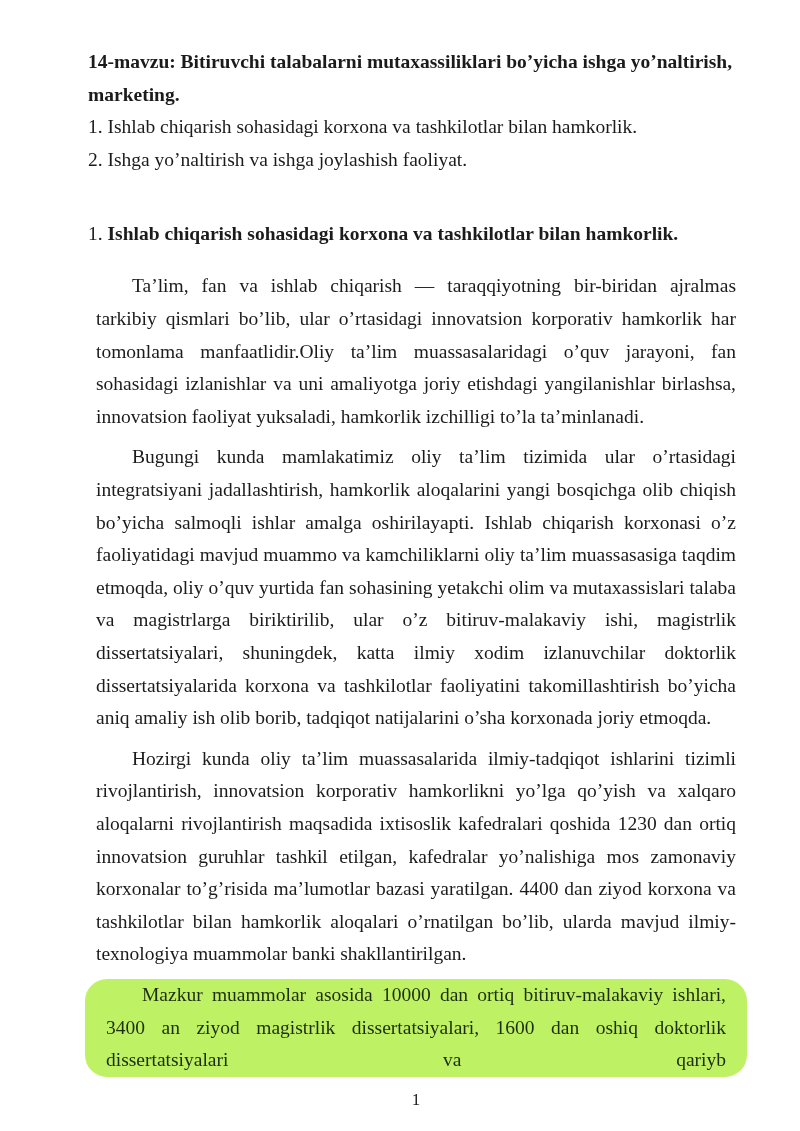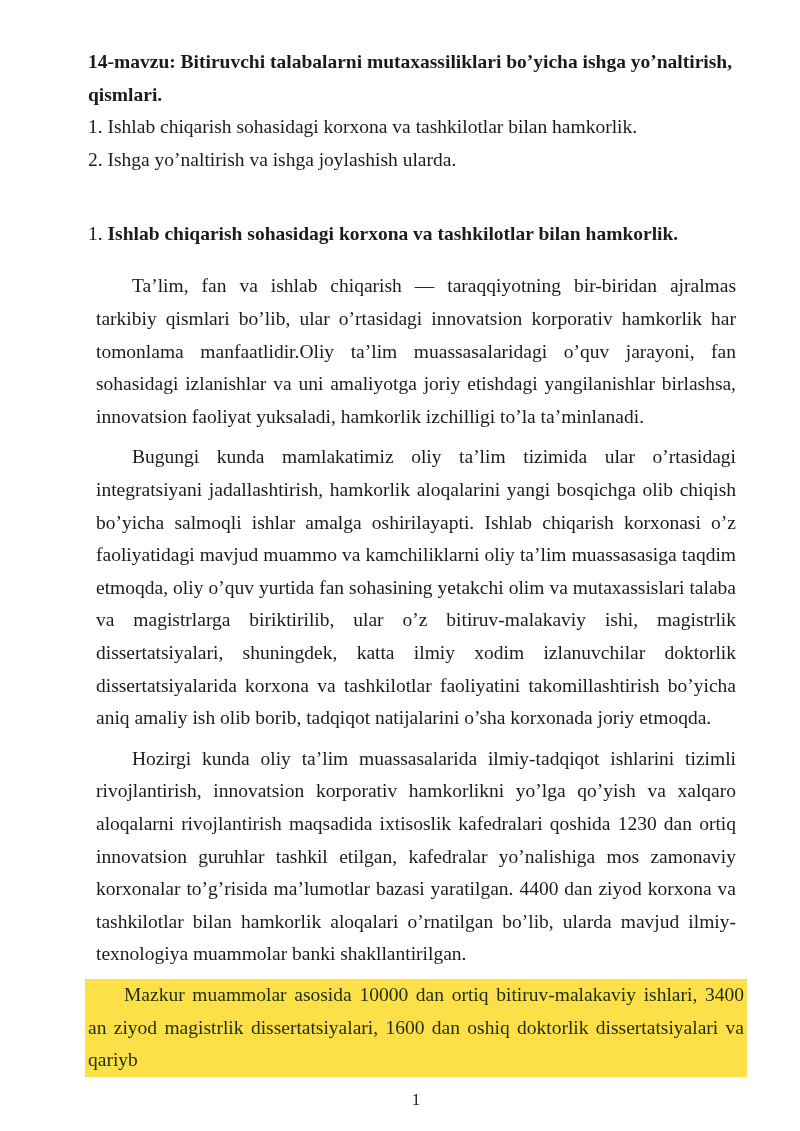--- a/index.html
+++ b/index.html
@@ -41,48 +41,49 @@
   .section-heading .marker {
     font-weight: normal;
   }
   .body-par {
     margin: 8px;
     text-align: justify;
     text-indent: 36px;
   }
   .highlight-par {
     margin: 0 -3px;
-    padding: 0 3px;
-    background: #fde047;
+    padding: 0 21px;
+    background: #bef264;
     color: #1d2d10;
     text-align: justify;
     text-align-last: justify;
     text-indent: 36px;
+    border-radius: 22px;
   }
   .page-number {
     margin-top: 7px;
     text-align: center;
     font-size: 17px;
   }
 </style>
 </head>
 <body>
 
 <div class="page">
   <div class="content">
 
     <div class="doc-title">
       <div>14-mavzu: Bitiruvchi talabalarni mutaxassiliklari bo’yicha ishga yo’naltirish,</div>
-      <div>qismlari.</div>
+      <div>marketing.</div>
     </div>
 
 
     <p class="plan-item"><span>1.</span> <span>Ishlab chiqarish sohasidagi korxona va tashkilotlar bilan hamkorlik.</span></p>
 
-    <p class="plan-item"><span>2.</span> <span>Ishga yo’naltirish va ishga joylashish ularda.</span></p>
+    <p class="plan-item"><span>2.</span> <span>Ishga yo’naltirish va ishga joylashish faoliyat.</span></p>
 
     <p class="section-heading"><span class="marker">1.</span> <span>Ishlab chiqarish sohasidagi korxona va tashkilotlar bilan hamkorlik.</span></p>
 
     <p class="body-par">Ta’lim, fan va ishlab chiqarish — taraqqiyotning bir-biridan ajralmas tarkibiy qismlari bo’lib, ular o’rtasidagi innovatsion korporativ hamkorlik har tomonlama manfaatlidir.Oliy ta’lim muassasalaridagi o’quv jarayoni, fan sohasidagi izlanishlar va uni amaliyotga joriy etishdagi yangilanishlar birlashsa, innovatsion faoliyat yuksaladi, hamkorlik izchilligi to’la ta’minlanadi.</p>
 
     <p class="body-par">Bugungi kunda mamlakatimiz oliy ta’lim tizimida ular o’rtasidagi integratsiyani jadallashtirish, hamkorlik aloqalarini yangi bosqichga olib chiqish bo’yicha salmoqli ishlar amalga oshirilayapti. Ishlab chiqarish korxonasi o’z faoliyatidagi mavjud muammo va kamchiliklarni oliy ta’lim muassasasiga taqdim etmoqda, oliy o’quv yurtida fan sohasining yetakchi olim va mutaxassislari talaba va magistrlarga biriktirilib, ular o’z bitiruv-malakaviy ishi, magistrlik dissertatsiyalari, shuningdek, katta ilmiy xodim izlanuvchilar doktorlik dissertatsiyalarida korxona va tashkilotlar faoliyatini takomillashtirish bo’yicha aniq amaliy ish olib borib, tadqiqot natijalarini o’sha korxonada joriy etmoqda.</p>
 
     <p class="body-par">Hozirgi kunda oliy ta’lim muassasalarida ilmiy-tadqiqot ishlarini tizimli rivojlantirish, innovatsion korporativ hamkorlikni yo’lga qo’yish va xalqaro aloqalarni rivojlantirish maqsadida ixtisoslik kafedralari qoshida 1230 dan ortiq innovatsion guruhlar tashkil etilgan, kafedralar yo’nalishiga mos zamonaviy korxonalar to’g’risida ma’lumotlar bazasi yaratilgan. 4400 dan ziyod korxona va tashkilotlar bilan hamkorlik aloqalari o’rnatilgan bo’lib, ularda mavjud ilmiy-texnologiya muammolar banki shakllantirilgan.</p>
 
     <p class="highlight-par">Mazkur muammolar asosida 10000 dan ortiq bitiruv-malakaviy ishlari, 3400 an ziyod magistrlik dissertatsiyalari, 1600 dan oshiq doktorlik dissertatsiyalari va qariyb</p>

